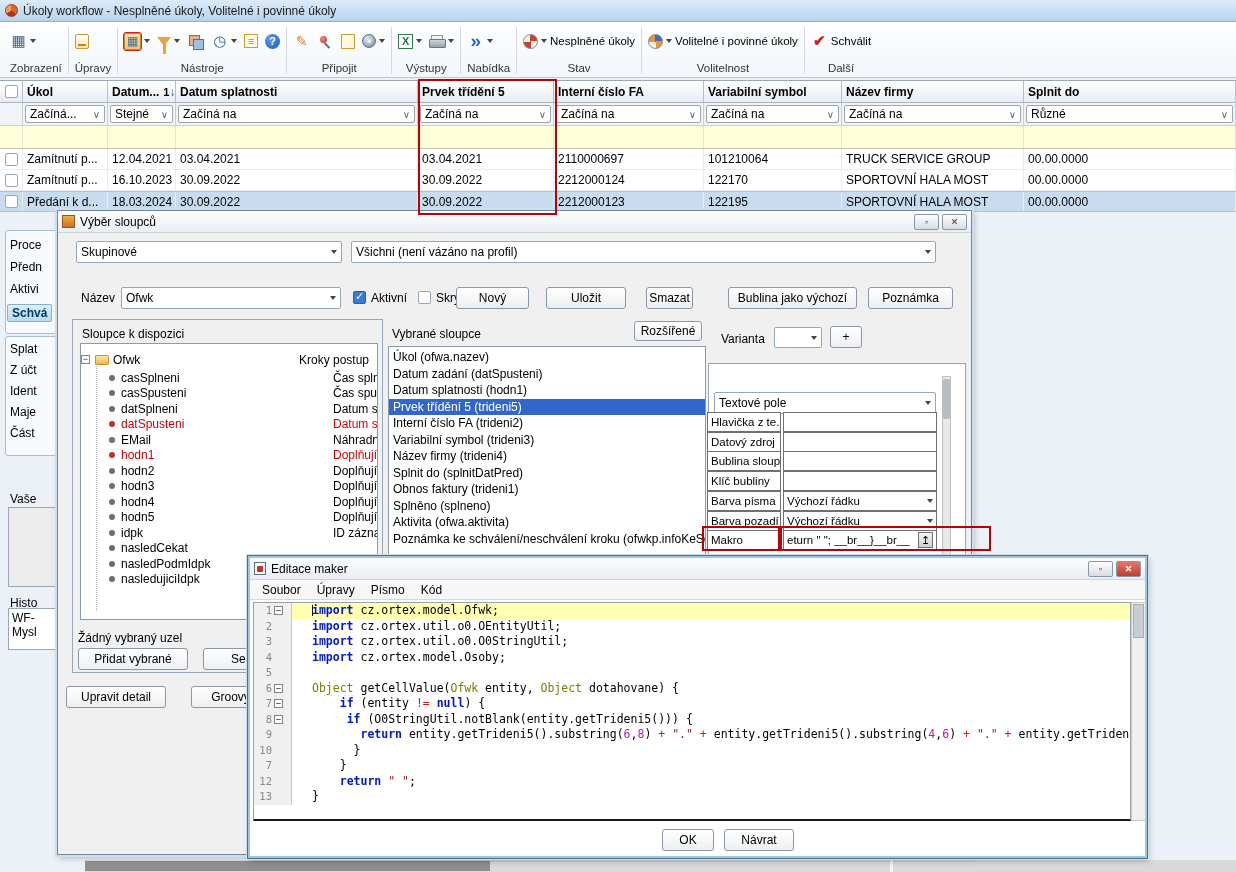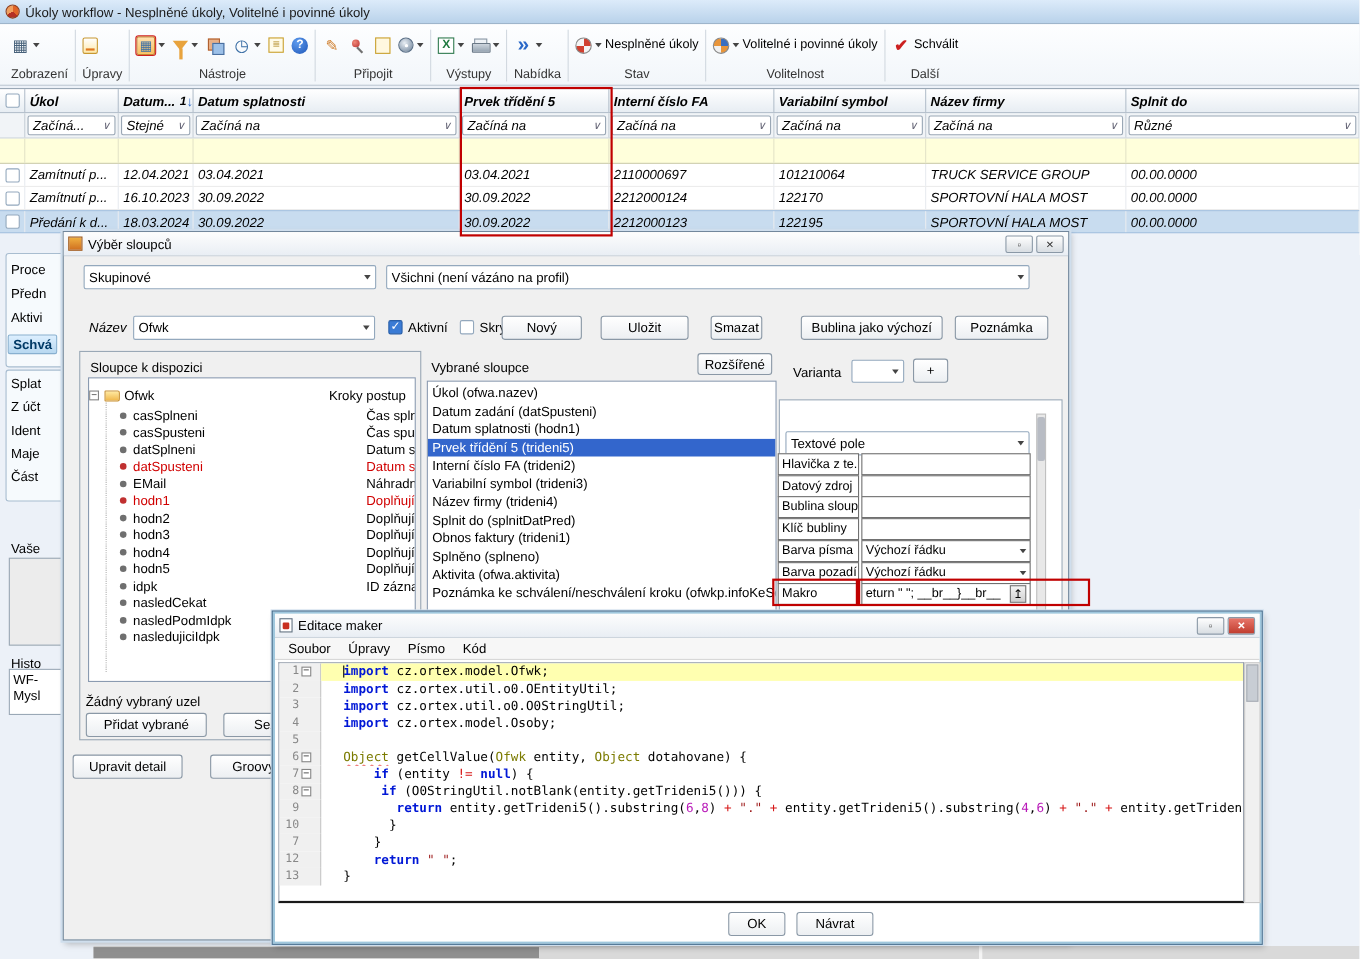--- a/index.html
+++ b/index.html
@@ -53,21 +53,21 @@
   .ic-print::after { content:""; position:absolute; left:0; top:6px; width:15px; height:7px; background:linear-gradient(#cdd5dd,#96a4b2); border:1px solid #6a7886; border-radius:1px; }
   .ic-chev { color:#2a68c8; font-size:19px; font-weight:bold; line-height:14px; }
   .ic-stat { width:15px; height:15px; border-radius:50%; border:1px solid #888;
     background:conic-gradient(#d04030 0 90deg,#f4f4f4 90deg 180deg,#d04030 180deg 270deg,#f4f4f4 270deg 360deg); }
   .ic-opt { width:15px; height:15px; border-radius:50%; border:1px solid #888;
     background:conic-gradient(#3a6fc0 0 90deg,#e8953a 90deg 180deg,#f0f0f0 180deg 270deg,#e8953a 270deg 360deg); }
   .ic-check { color:#cc2020; font-size:15px; font-weight:bold; }
 
   
   .grid { position:absolute; left:0; top:80px; width:1236px; }
-  .g-row { display:flex;font-style:italic; }
+  .g-row { display:flex; }
   .g-h { height:23px; background:linear-gradient(#ffffff,#e7edf3); border-top:1px solid #9aa8b6; border-bottom:1px solid #aab6c2; }
   .g-h .g-cell { font-weight:bold; display:flex; align-items:center; padding:0 4px; border-right:1px solid #b5c0cc; }
   .g-f { height:23px; background:#f1f4f7; border-bottom:1px solid #c8d0d8; }
   .g-f .g-cell { display:flex; align-items:center; border-right:1px solid #c8d0d8; padding:0 2px; }
   .g-y { height:23px; background:#ffffdb; border-bottom:1px solid #c8c8a8; }
   .g-y .g-cell { border-right:1px solid #e4e4c8; height:100%; }
   .g-d { height:21px; background:#fff; border-bottom:1px solid #ececec; }
   .g-d .g-cell { display:flex; align-items:center; padding:0 4px; border-right:1px solid #e8ecf0; overflow:hidden; white-space:nowrap; }
   .g-d.sel { background:#c8dcef; border-top:1px solid #a8c4e0; border-bottom:1px solid #a8c4e0; height:21px; }
   .cb { width:13px; height:13px; background:#fff; border:1px solid #93a8bd; border-radius:2px; flex:none; }
@@ -474,21 +474,21 @@
 
     <div class="combo" style="left:18px; top:30px; width:266px;">
       <span class="fill">Skupinové</span>
       <span class="tri"></span>
     </div>
     <div class="combo" style="left:293px; top:30px; width:585px;">
       <span class="fill">Všichni (není vázáno na profil)</span>
       <span class="tri"></span>
     </div>
 
-    <span class="lbl" style="left:23px; top:80px;font-style:italic;">Název</span>
+    <span class="lbl" style="left:23px; top:80px;">Název</span>
     <div class="combo" style="left:63px; top:76px; width:220px;">
       <span class="fill">Ofwk</span>
       <span class="tri"></span>
     </div>
     <span class="cb on" style="position:absolute; left:295px; top:80px;"></span>
     <span class="lbl" style="left:313px; top:80px;">Aktivní</span>
     <span class="cb" style="position:absolute; left:360px; top:80px;"></span>
     <span class="lbl" style="left:378px; top:80px;">Skrytý</span>
     <div id="cd-buttons"></div>
 

